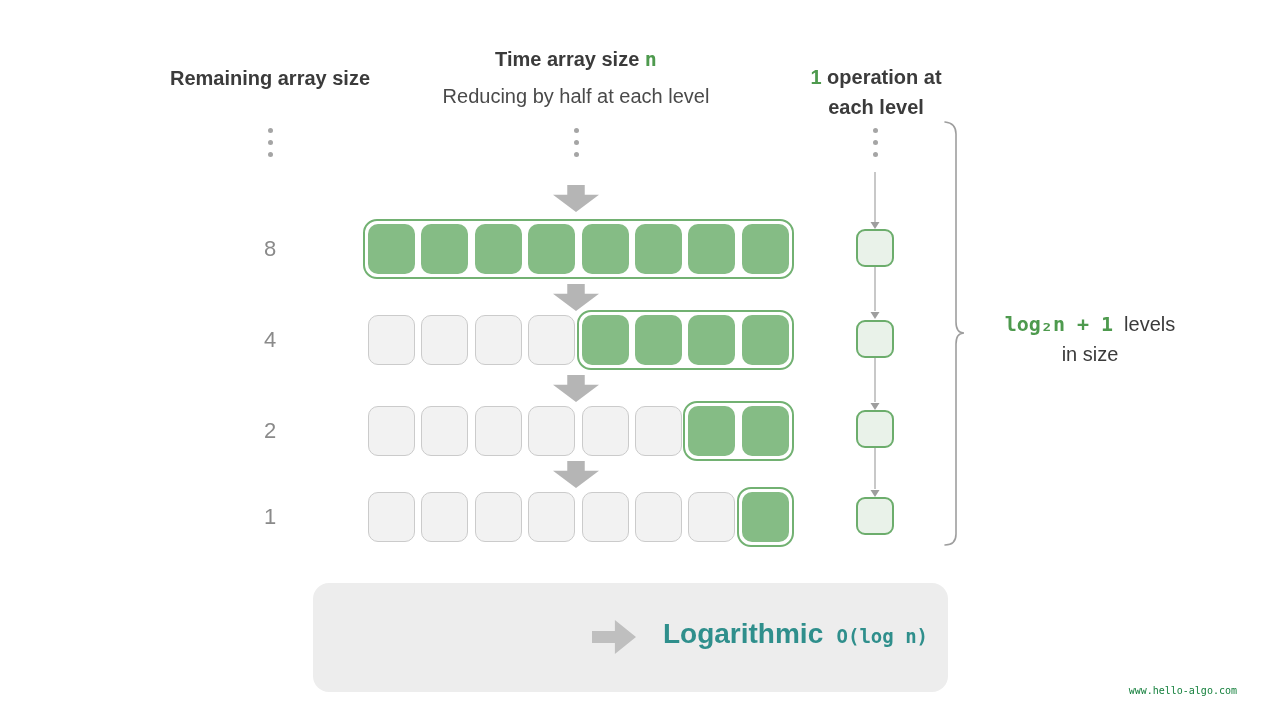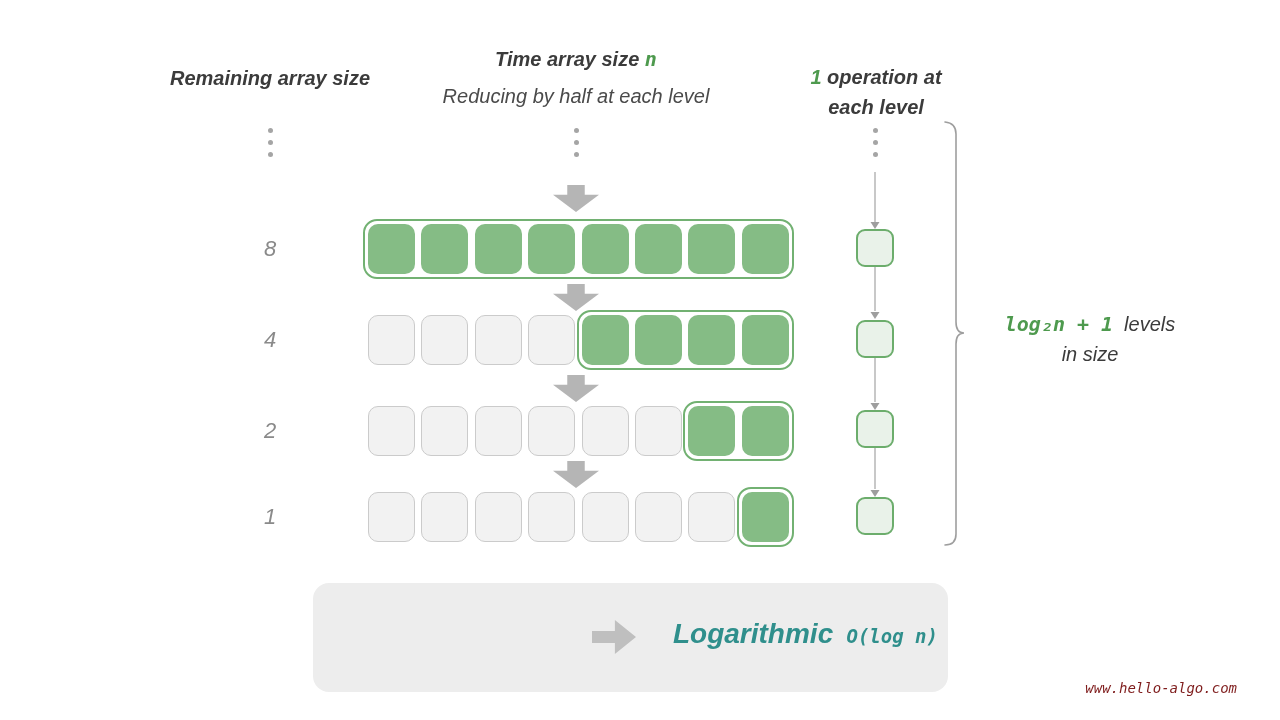--- a/index.html
+++ b/index.html
@@ -1,44 +1,44 @@
 <!DOCTYPE html>
 <html><head>
 <meta charset="utf-8">
 <style>
   html,body{margin:0;padding:0;background:#fff;}
   .canvas{position:relative;width:1280px;height:720px;background:#ffffff;overflow:hidden;
-          font-family:"Liberation Sans",sans-serif;font-style:italic;}
+          font-family:"Liberation Sans",sans-serif;}
   .abs{position:absolute;}
   .hdr{font-weight:bold;font-size:20px;color:#3b3b3b;text-align:center;line-height:28px;}
   .sub{font-size:20px;color:#4a4a4a;text-align:center;line-height:26px;}
   .green{color:#4e9a4e;}
   .teal{color:#2f8f8c;}
   .mono{font-family:"DejaVu Sans Mono",monospace;}
-  .bold{font-weight:bold;text-align:right;}
+  .bold{font-weight:bold;}
   .vdots{display:flex;flex-direction:column;align-items:center;gap:7px;width:24px;}
   .vdots .dot{width:5px;height:5px;border-radius:50%;background:#a5a5a5;}
   .row-label{position:absolute;width:40px;font-size:22px;color:#8a8a8a;text-align:center;line-height:28px;}
   .cell{position:absolute;width:47px;height:50px;border-radius:10px;box-sizing:border-box;}
   .cell.inactive{background:#f2f2f2;border:1.5px solid #cbcbcb;}
   .cell.active{background:#85bc85;}
   .window{position:absolute;border:2px solid #72b172;border-radius:14px;box-sizing:border-box;background:#ffffff;}
   .opcell{position:absolute;width:38px;height:38px;border-radius:9px;background:#e9f2e9;
           border:2px solid #6cad6c;box-sizing:border-box;}
   .arrow-down{position:absolute;width:46px;height:27px;background:#b5b5b5;
           clip-path:polygon(31% 0,69% 0,69% 36%,100% 36%,50% 100%,0 36%,31% 36%);}
   .arrow-right{position:absolute;left:592px;top:620px;width:44px;height:34px;background:#bfbfbf;
           clip-path:polygon(0 32%,52% 32%,52% 0,100% 50%,52% 100%,52% 68%,0 68%);}
   .sumbox{position:absolute;left:313px;top:583px;width:635px;height:109px;border-radius:16px;background:#ededed;}
   .sumcol{position:absolute;text-align:center;}
   .sum-title{font-weight:bold;font-size:20px;color:#3b3b3b;line-height:24px;}
   .sum-value{margin-top:15px;font-size:19px;line-height:24px;}
   .note{position:absolute;left:985px;top:310px;width:210px;text-align:center;line-height:28px;}
   .watermark{position:absolute;right:43px;bottom:24px;font-family:"DejaVu Sans Mono",monospace;
-          font-size:14px;color:#7f1d1d;}
+          font-size:10px;color:#15803d;}
   svg{display:block;}
 </style>
 </head>
 <body>
 
 <div class="canvas" id="diagram">
 
   <div class="abs hdr" style="left:120px;top:64px;width:300px;">Remaining array size</div>
 
   <div class="abs hdr" style="left:416px;top:45px;width:320px;">

